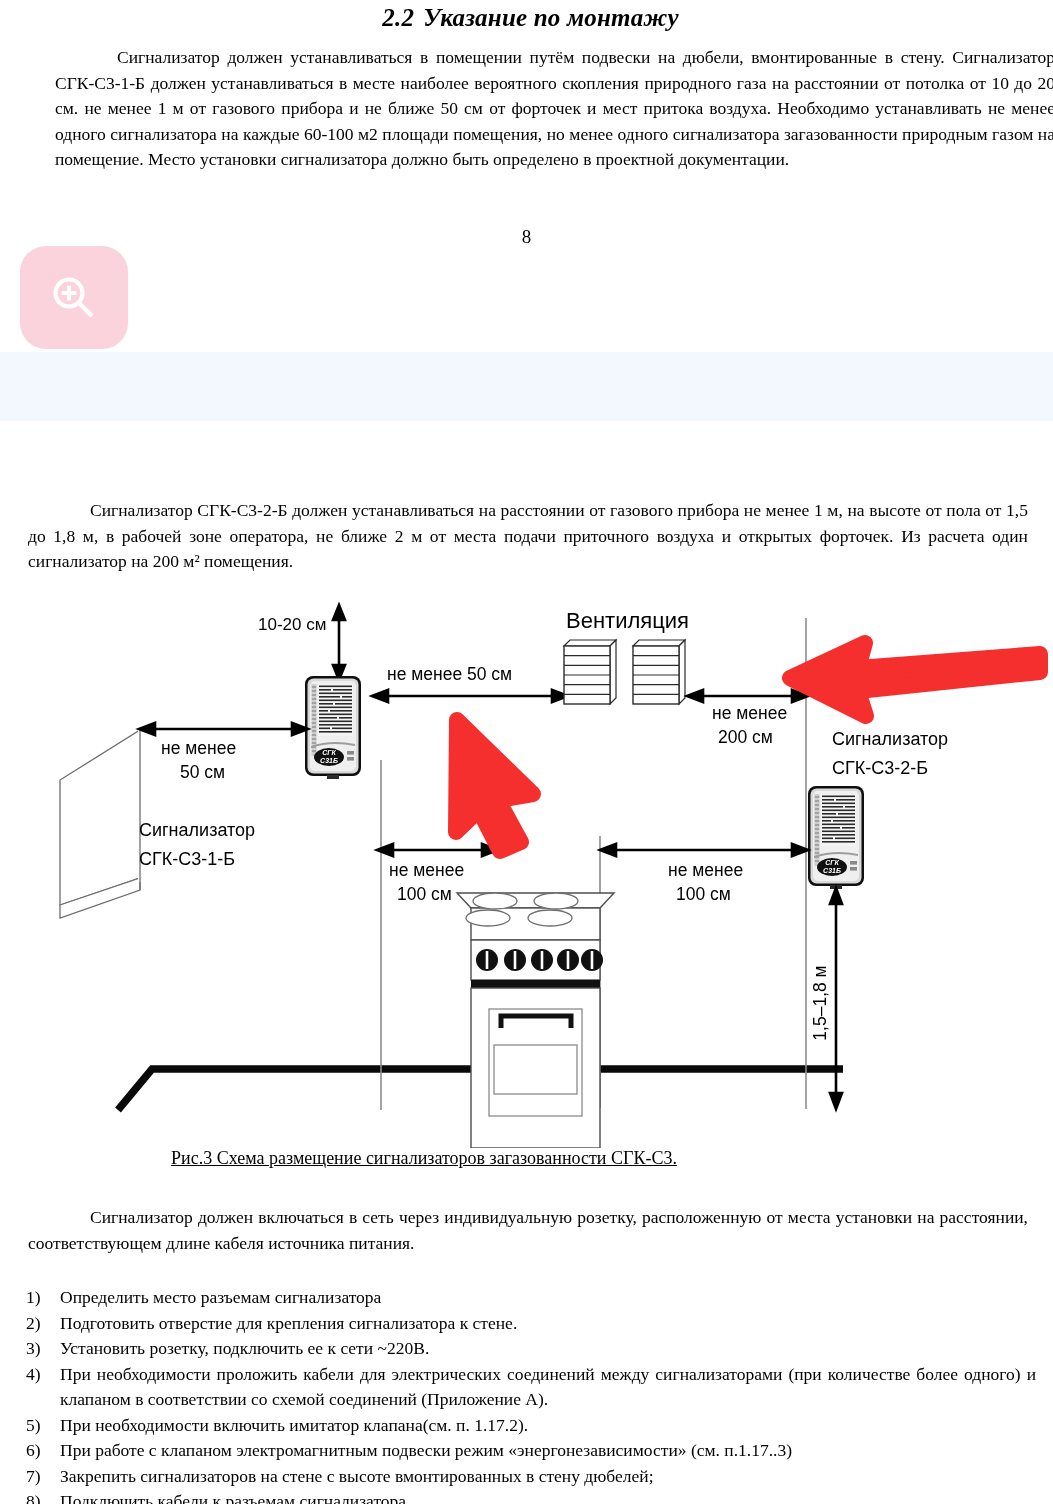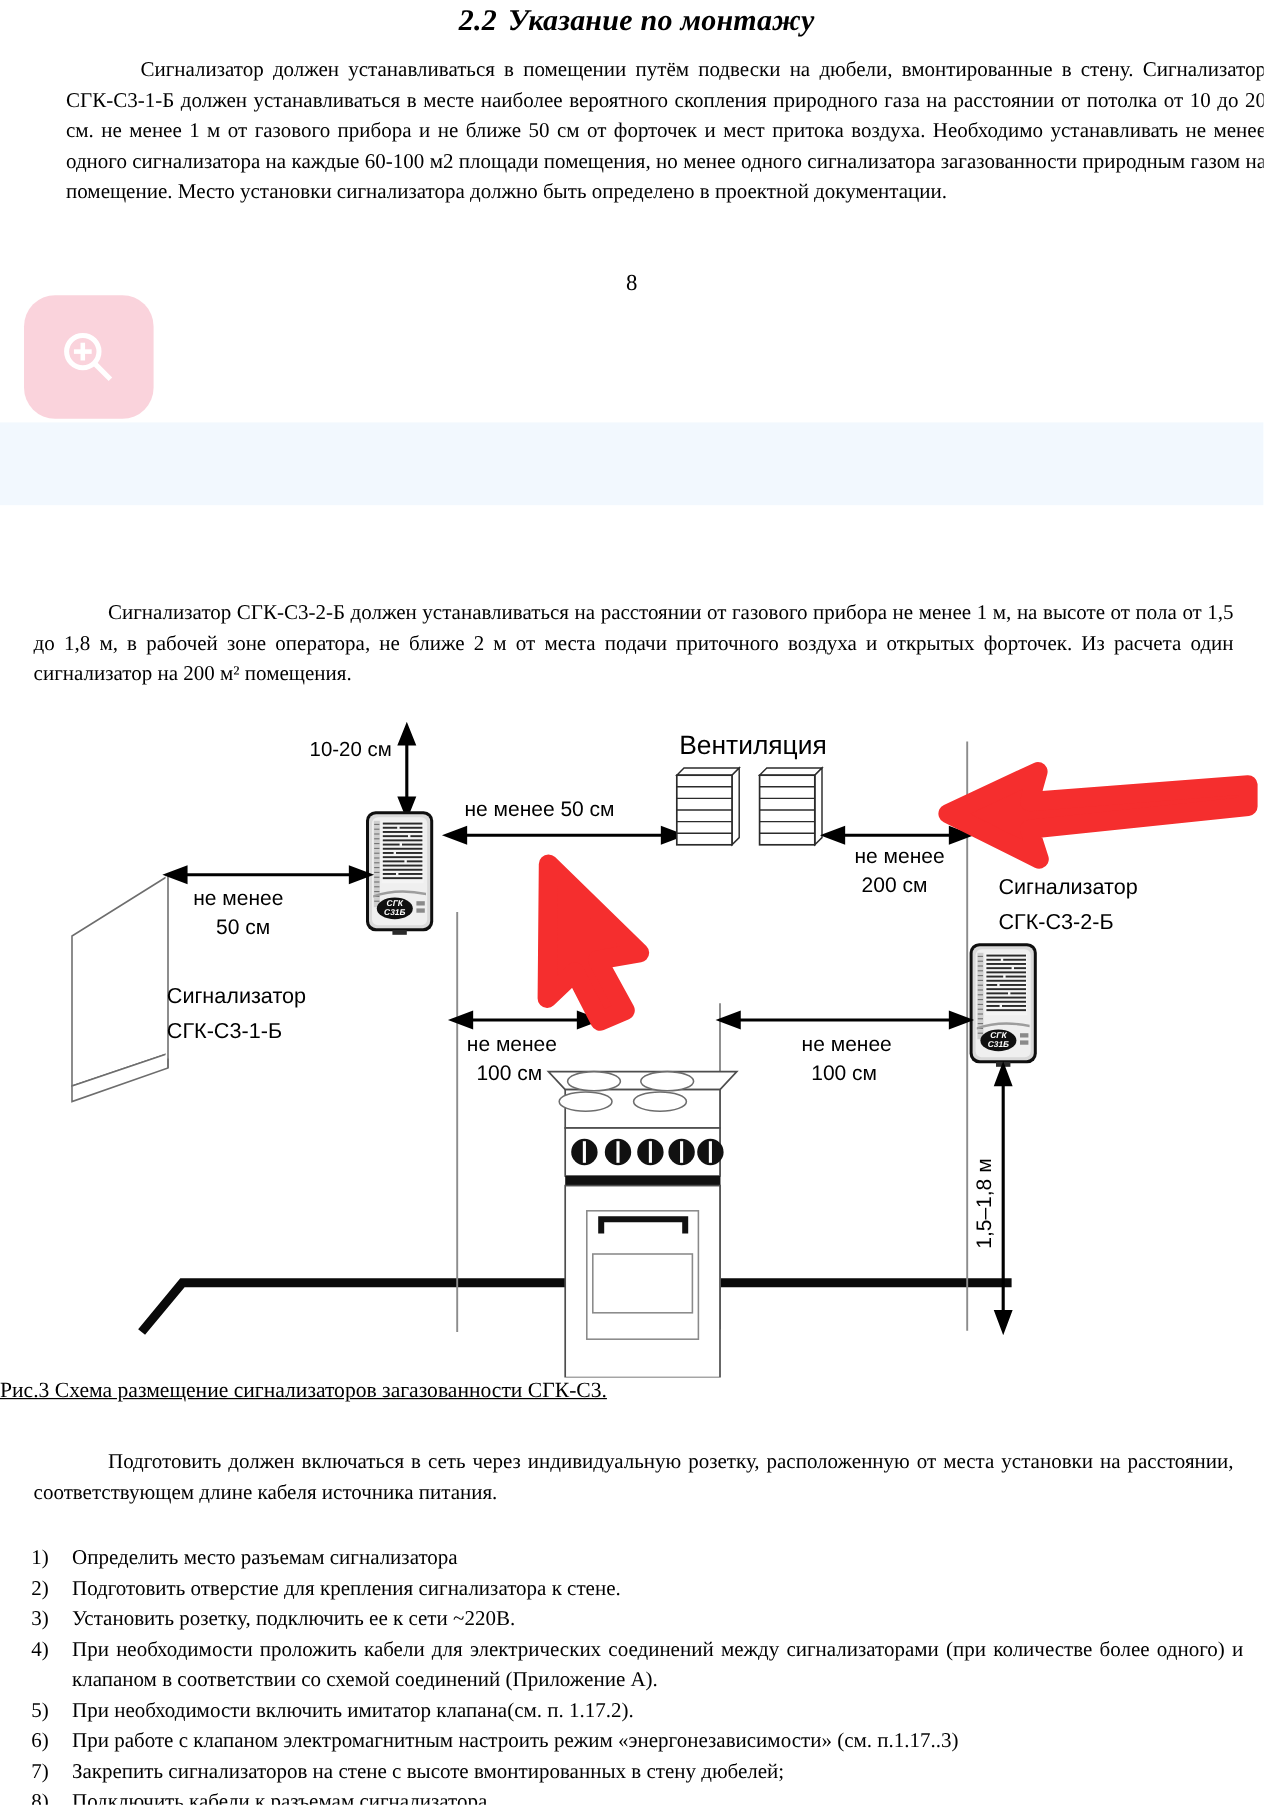--- a/index.html
+++ b/index.html
@@ -60,21 +60,21 @@
   
   .blue-banner{
     position:absolute;left:0;top:352px;width:1053px;height:69px;
     background:#f2f8fe;
   }
 
   
   .figure{position:absolute;left:0;top:588px;width:852px;height:560px;}
   .figure svg{display:block;}
   .fig-caption{
-    position:absolute;left:0;top:1148px;width:848px;text-align:left;
+    position:absolute;left:0;top:1148px;width:848px;text-align:center;
     font-size:18px;
   }
   .fig-caption span{text-decoration:underline;}
 </style>
 </head>
 <body>
 
 <div class="page">
 
   <div class="sec-title">
@@ -310,21 +310,21 @@
       <g>
         <path d="M790,90 L865,55 L858,80 L1040,66 L1040,84 L858,103 L866,128 Z" fill="#f52e2e" stroke="#f52e2e" stroke-width="16" stroke-linejoin="round"></path>
       </g>
     </svg>
   </div>
 
   <div class="fig-caption">
     <span>Рис.3 Схема размещение сигнализаторов загазованности СГК-С3.</span>
   </div>
 
-  <div class="para j" id="p3">Подготовить должен включаться в сеть через индивидуальную розетку, расположенную от места установки на расстоянии, соответствующем длине кабеля источника питания.</div>
+  <div class="para j" id="p3">Сигнализатор должен включаться в сеть через индивидуальную розетку, расположенную от места установки на расстоянии, соответствующем длине кабеля источника питания.</div>
 
 
   <div class="olist">
     <div class="oitem">
       <span class="mark">1)</span>
       <span class="txt">Определить место разъемам сигнализатора</span>
     </div>
     <div class="oitem">
       <span class="mark">2)</span>
       <span class="txt">Подготовить отверстие для крепления сигнализатора к стене.</span>
@@ -336,21 +336,21 @@
     <div class="oitem">
       <span class="mark">4)</span>
       <span class="txt">При необходимости проложить кабели для электрических соединений между сигнализаторами (при количестве более одного) и клапаном в соответствии со схемой соединений (Приложение А).</span>
     </div>
     <div class="oitem">
       <span class="mark">5)</span>
       <span class="txt">При необходимости включить имитатор клапана(см. п. 1.17.2).</span>
     </div>
     <div class="oitem">
       <span class="mark">6)</span>
-      <span class="txt">При работе с клапаном электромагнитным настроить режим «энергонезависимости» (см. п.1.17..3)</span>
+      <span class="txt">При работе с клапаном электромагнитным подвески режим «энергонезависимости» (см. п.1.17..3)</span>
     </div>
     <div class="oitem">
       <span class="mark">7)</span>
       <span class="txt">Закрепить сигнализаторов на стене с высоте вмонтированных в стену дюбелей;</span>
     </div>
     <div class="oitem">
       <span class="mark">8)</span>
       <span class="txt">Подключить кабели к разъемам сигнализатора.</span>
     </div>
   </div>

